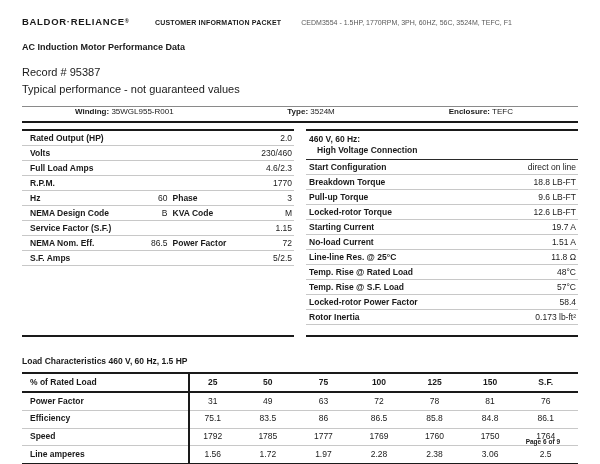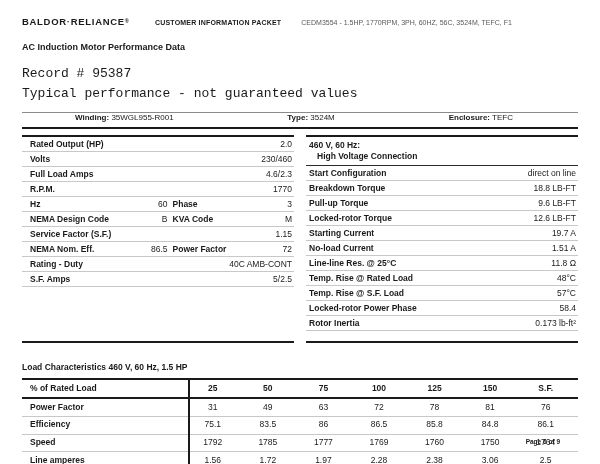--- a/index.html
+++ b/index.html
@@ -17,21 +17,21 @@
   
   .doc-header{display:flex;align-items:baseline;white-space:nowrap;}
   .logo{font-size:9.5px;font-weight:bold;letter-spacing:0.7px;}
   .logo-mark{font-size:5.5px;vertical-align:2px;letter-spacing:0;}
   .packet-label{font-size:7px;font-weight:bold;margin-left:26px;letter-spacing:0.2px;}
   .model{font-size:7px;color:#595959;margin-left:20px;}
 
   
   .title-block{margin-top:15px;}
   .doc-title{font-size:9px;font-weight:bold;margin-bottom:12px;}
-  .subline{font-size:13px;line-height:1.5;font-family:Liberation Mono, monospace;}
+  .subline{font-size:11px;line-height:1.5;}
 
   
   .winding-bar{
     margin-top:9px;
     border-top:1px solid #8a8a8a;
     border-bottom:2px solid #1a1a1a;
     padding:0 0 5px 0;
     display:grid;
     grid-template-columns:1fr 1fr 1fr;
     font-size:8px;
@@ -158,24 +158,20 @@
         <span class="lbl">Service Factor (S.F.)</span>
         <span class="val">1.15</span>
       </div>
       <div class="np-row pair">
         <span class="lbl">NEMA Nom. Eff.</span>
         <span class="val mid">86.5</span>
         <span class="lbl lbl2">Power Factor</span>
         <span class="val">72</span>
       </div>
       <div class="np-row">
-        <span class="lbl">Rating - Duty</span>
-        <span class="val">40C AMB-CONT</span>
-      </div>
-      <div class="np-row">
         <span class="lbl">S.F. Amps</span>
         <span class="val">5/2.5</span>
       </div>
       <div class="np-fill"></div>
       <div class="np-bottom"></div>
     </div>
 
     <div class="np-col right">
       <div class="np-head">
         <span>460 V, 60 Hz:</span>
@@ -211,21 +207,21 @@
       </div>
       <div class="np-row">
         <span class="lbl">Temp. Rise @ Rated Load</span>
         <span class="val">48°C</span>
       </div>
       <div class="np-row">
         <span class="lbl">Temp. Rise @ S.F. Load</span>
         <span class="val">57°C</span>
       </div>
       <div class="np-row">
-        <span class="lbl">Locked-rotor Power Phase</span>
+        <span class="lbl">Locked-rotor Power Factor</span>
         <span class="val">58.4</span>
       </div>
       <div class="np-row">
         <span class="lbl">Rotor Inertia</span>
         <span class="val">0.173 lb-ft²</span>
       </div>
       <div class="np-fill"></div>
       <div class="np-bottom"></div>
     </div>
   </div>

